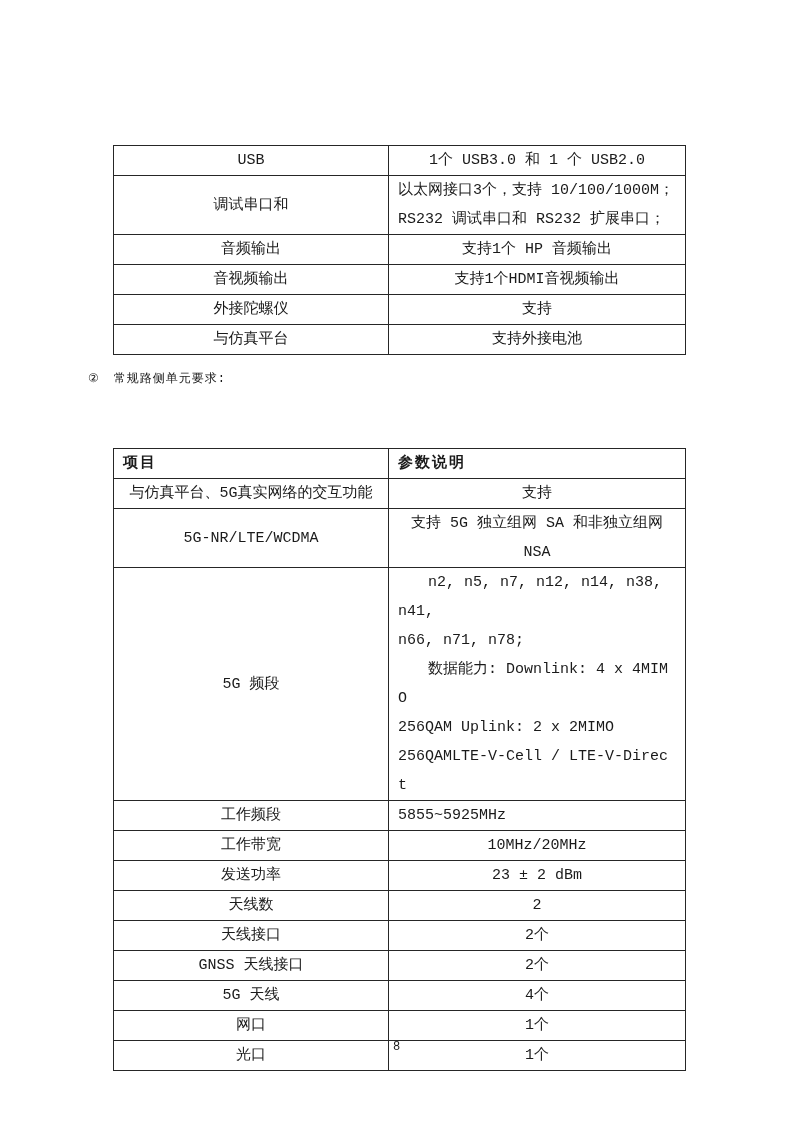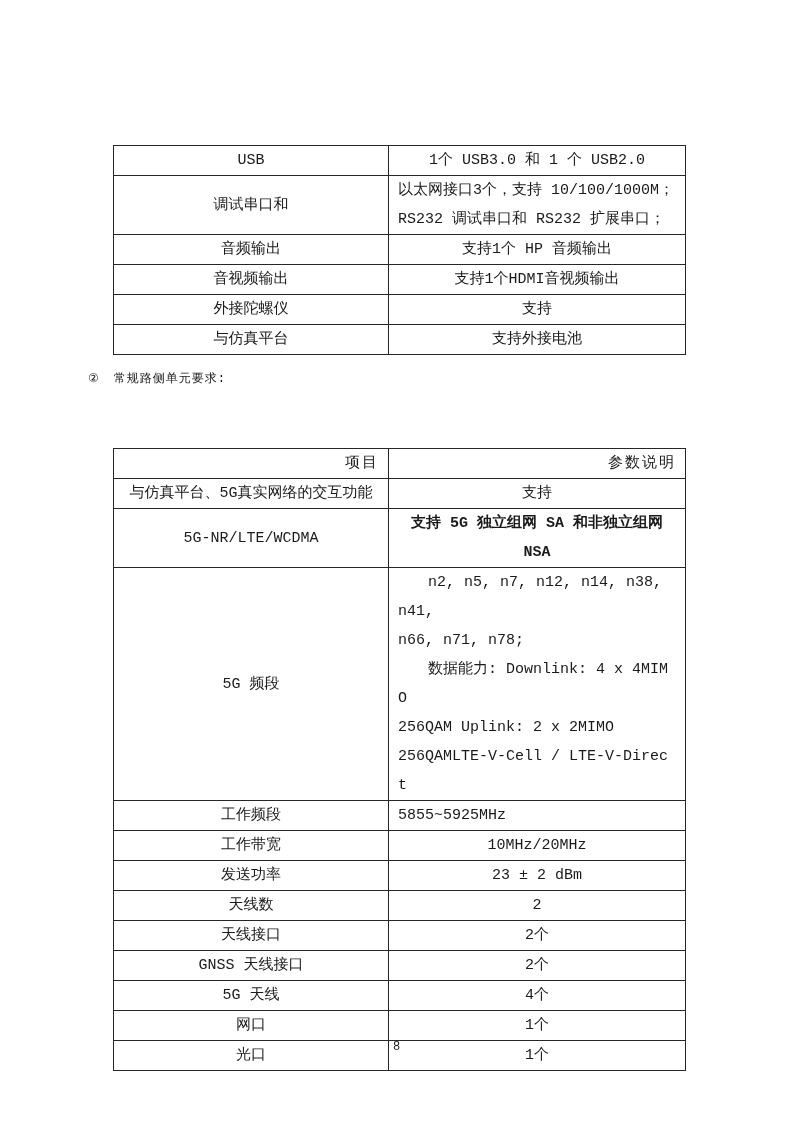--- a/index.html
+++ b/index.html
@@ -28,32 +28,32 @@
   .spec-table td, .spec-table th {
     border:1px solid #262626;
     font-size:15px;
     line-height:29px;
     padding:0 9px;
     font-weight:normal;
     vertical-align:middle;
     word-break:break-all;
   }
   .spec-table th {
-    font-weight:normal;
+    font-weight:bold;
     height:30px;
-    text-align:right;
+    text-align:left;
     letter-spacing:2px;
   }
   td.item { text-align:center; }
   td.val  { text-align:center; }
   td.left { text-align:left; }
   tr.single td { height:30px; }
   .vline { text-align:left; }
   .vline.indent { text-indent:30px; }
-  .vline.centered { text-align:center;font-weight:bold; }
+  .vline.centered { text-align:center; }
   .heading {
     position:absolute;
     left:88px; top:370px;
     font-size:12px;
     letter-spacing:1px;
     white-space:nowrap;
   }
   .heading .marker { margin-right:14px; }
   .page-number {
     position:absolute;

